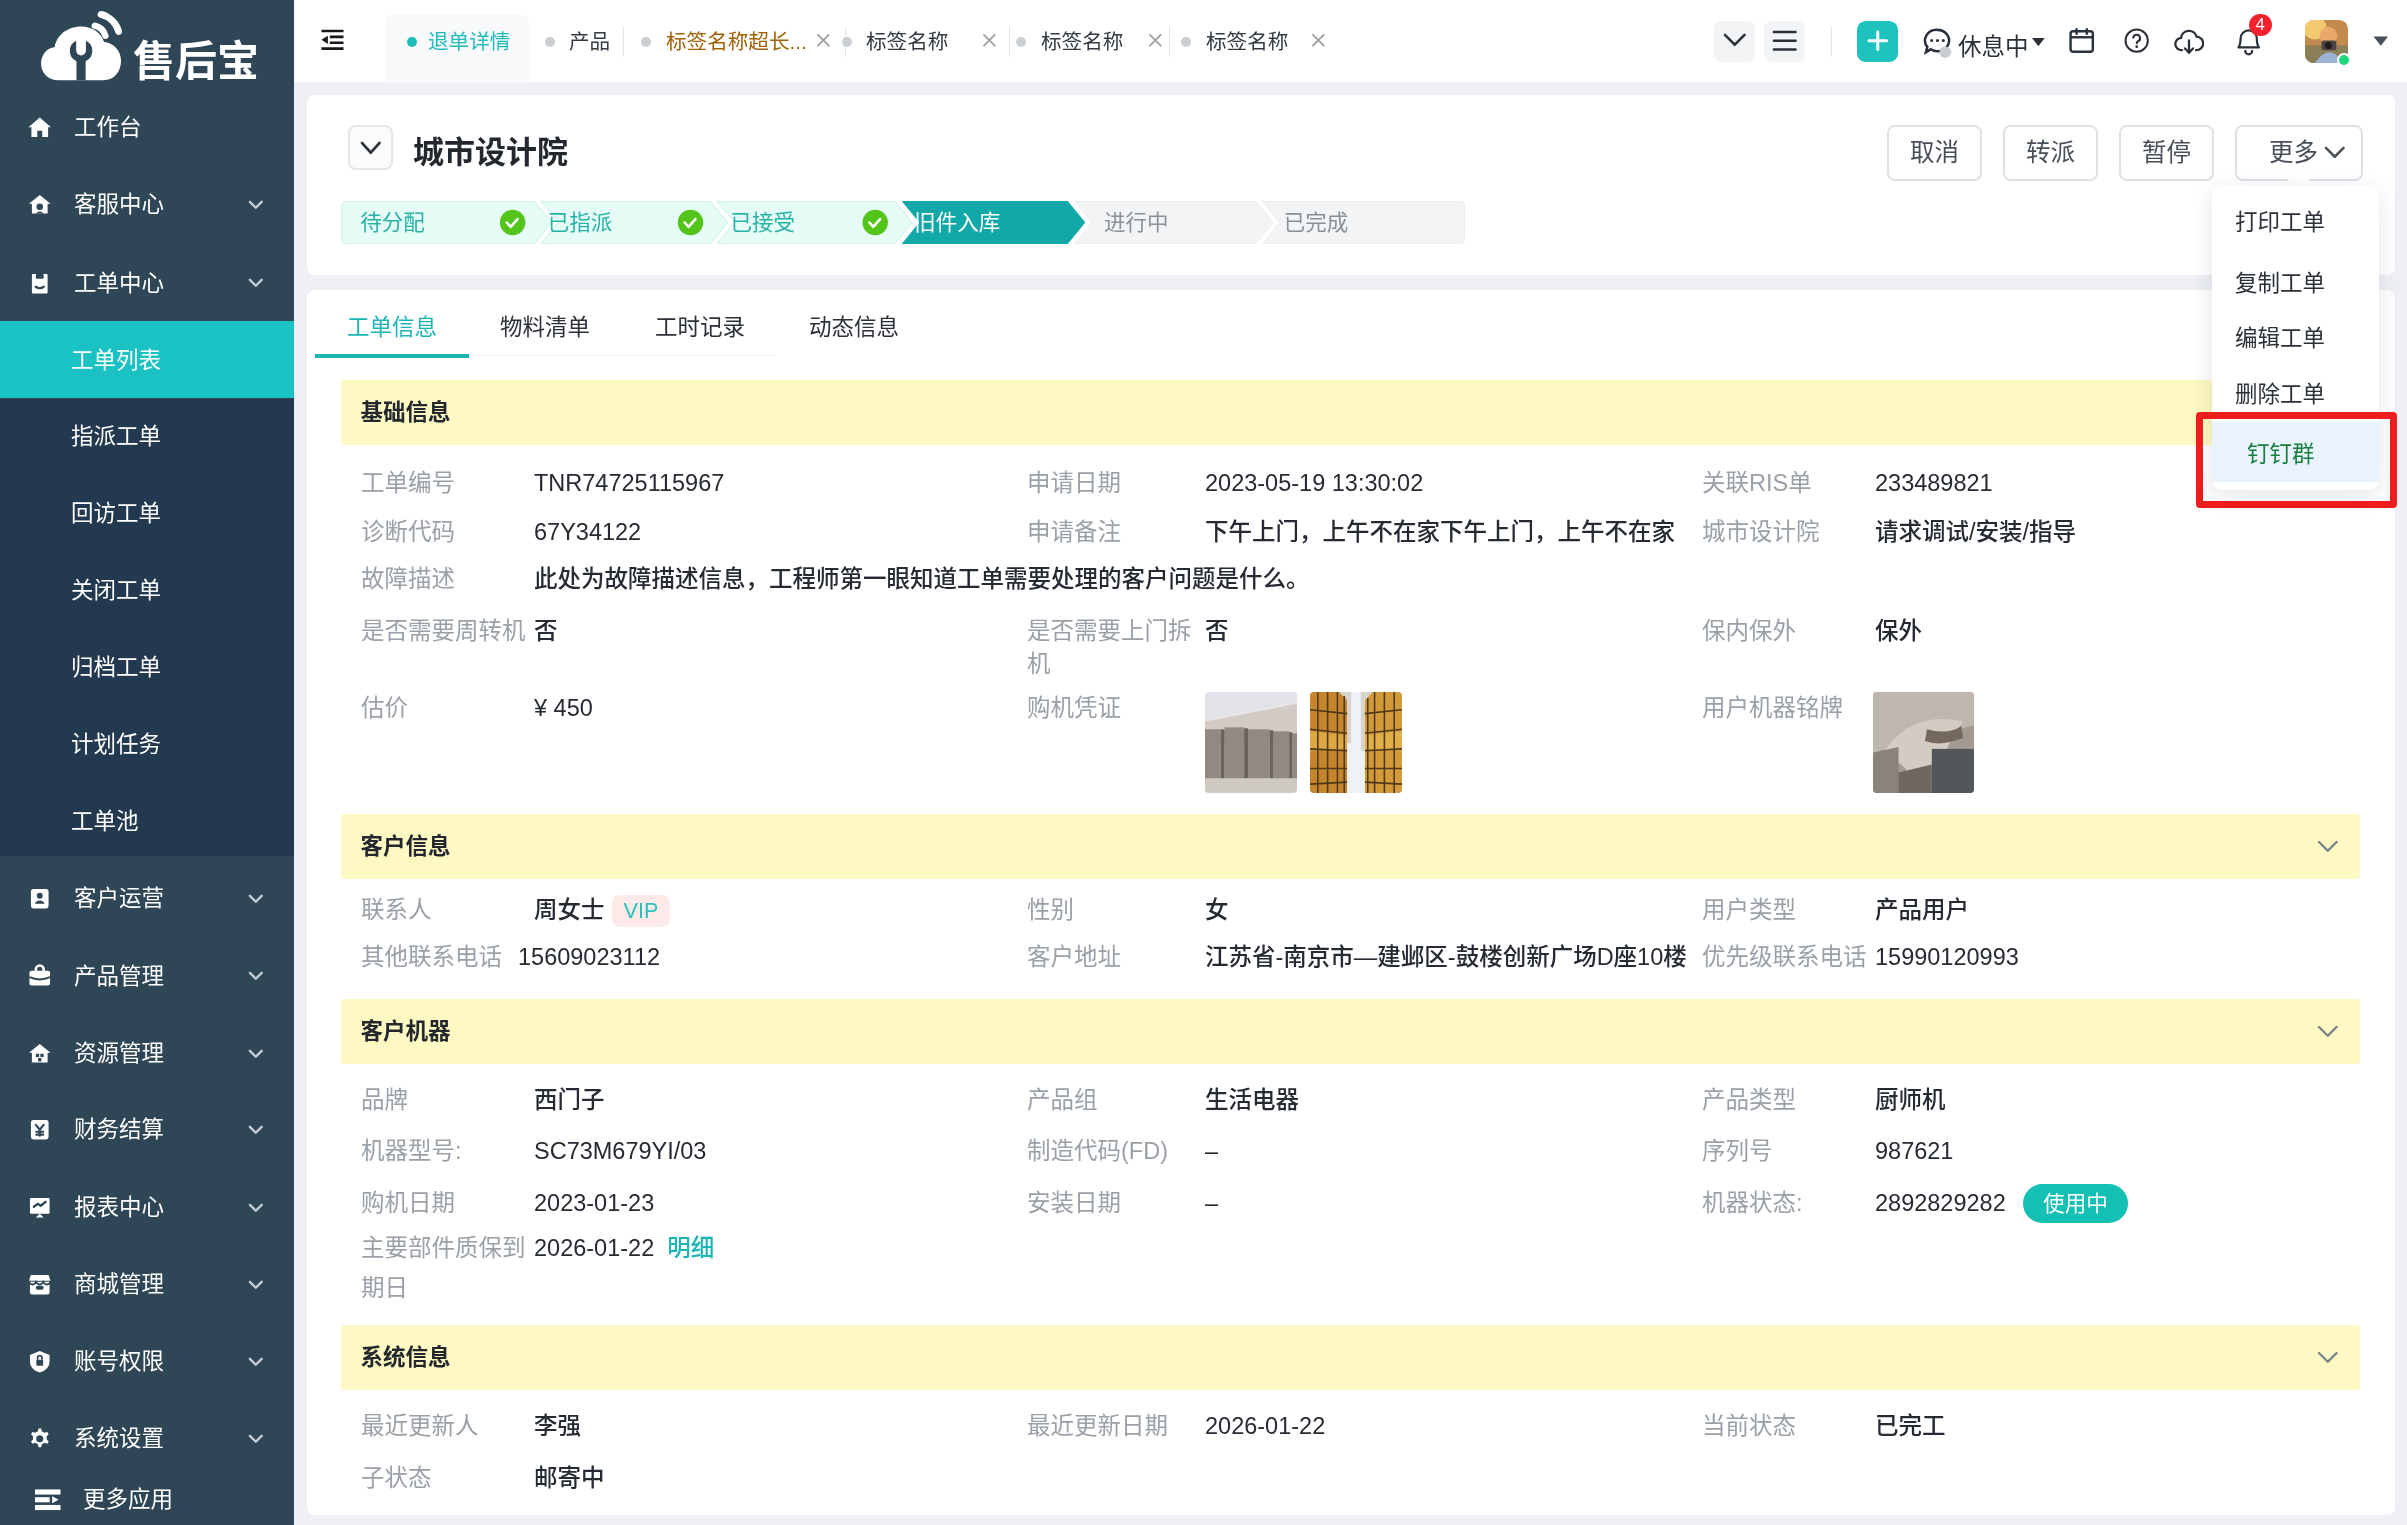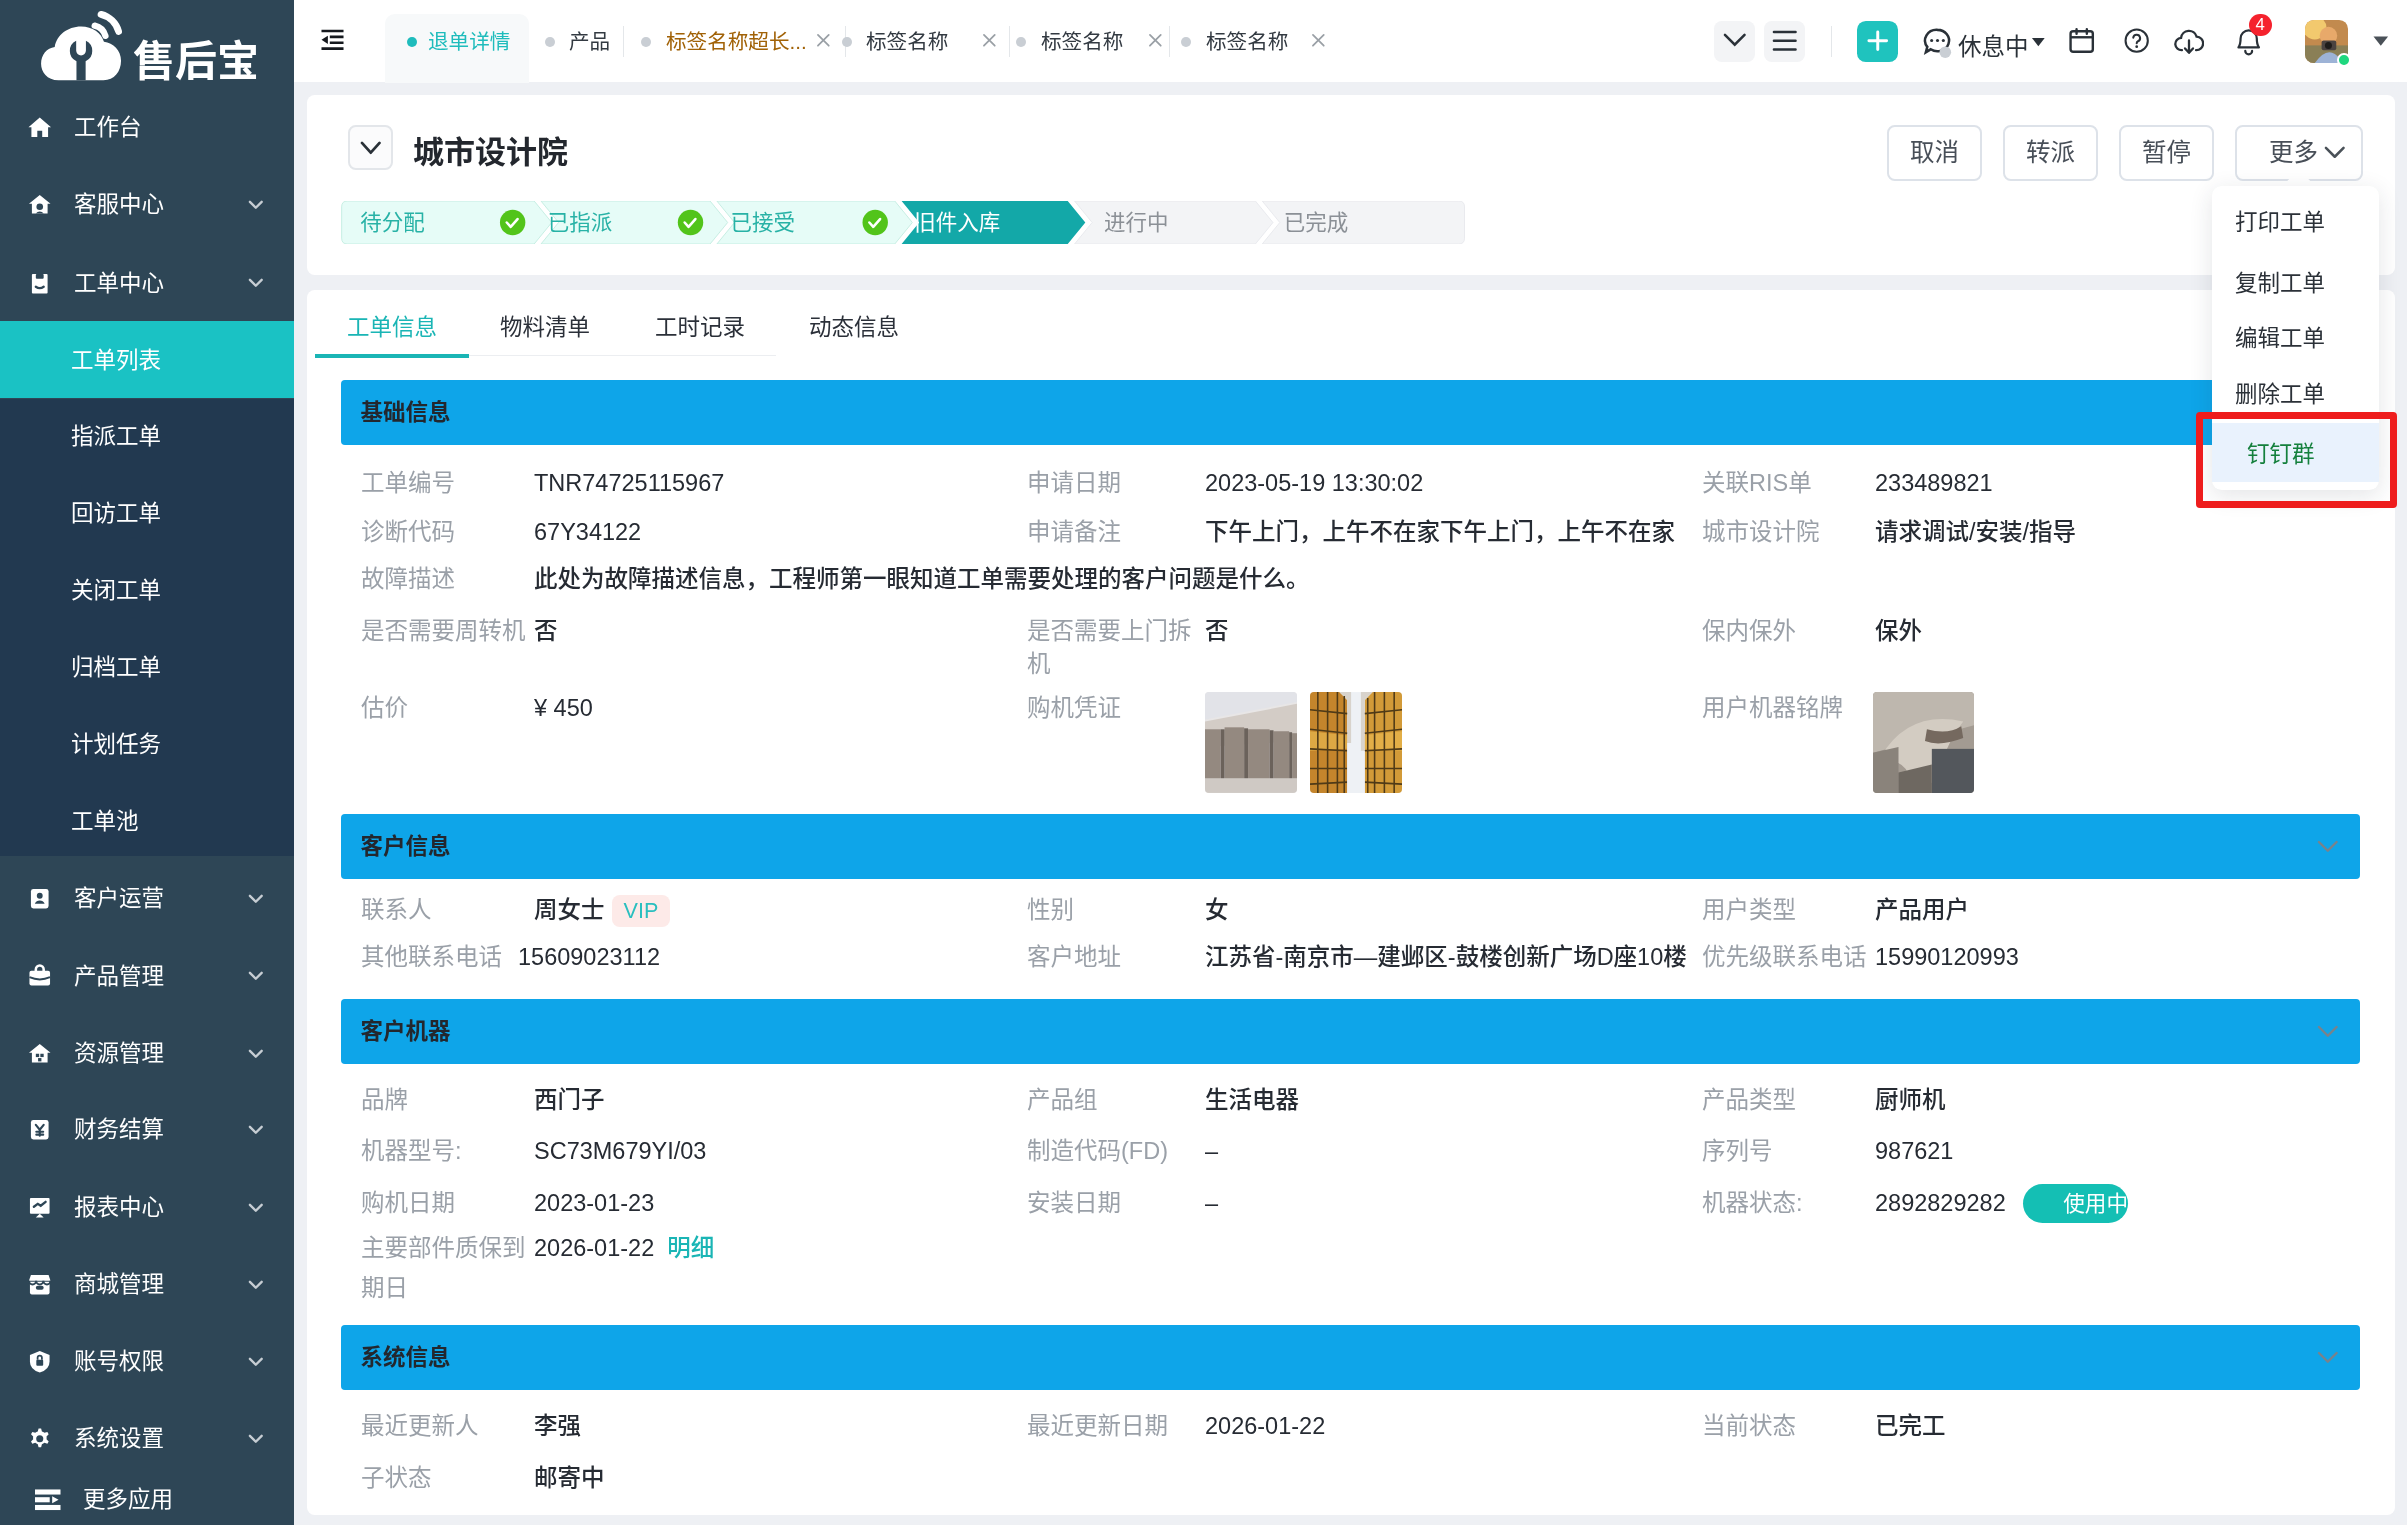--- a/index.html
+++ b/index.html
@@ -15,29 +15,29 @@
 #topbar { position:absolute; left:294px; top:0; width:2113px; height:82px; background:#fff; }
 .tdot { position:absolute; width:9.8px; height:9.8px; border-radius:50%; top:37px; }
 .ttxt { position:absolute; top:30px; font-size:20.6px; height:23.5px; line-height:23.5px; }
 .tsep { position:absolute; top:25.5px; width:1px; height:31px; background:#e4e7ea; }
 .icbtn { position:absolute; top:20.6px; width:41px; height:41px; background:#f3f4f6; border-radius:7.8px; }
 #hcard { position:absolute; left:307px; top:95px; width:2088px; height:180px; background:#fff; border-radius:7.8px; }
 #ccard { position:absolute; left:307px; top:290px; width:2088px; height:1225px; background:#fff; border-radius:7.8px; }
 .btn { position:absolute; top:125px; height:56px; text-align:center; border:2px solid #dde2e9; border-radius:7.8px; font-size:24.5px; color:#484f58; background:#fff; line-height:52px; }
 #collapsebtn { position:absolute; left:348px; top:125px; width:45px; height:45px; border:2px solid #e3e6ea; border-radius:7.8px; background:#fbfbfc; }
 #htitle { position:absolute; left:413px; top:127px; font-size:31px; font-weight:600; color:#23272e; }
-.secbar { position:absolute; left:341px; width:2019px; height:65px; background:#0ea5e9; border-radius:3.9px; }
+.secbar { position:absolute; left:341px; width:2019px; height:65px; background:#fef9c3; border-radius:3.9px; }
 .secbar b { position:absolute; left:19.6px; top:0; height:65px; line-height:65px; font-size:22.5px; font-weight:600; color:#23272e; }
 .lab { position:absolute; font-size:23.5px; color:#9aa0a8; height:29px; line-height:29px; }
 .val { position:absolute; font-size:23.5px; color:#262b33; font-weight:500; height:29px; line-height:29px; }
 .ctab { position:absolute; top:313px; font-size:22.5px; color:#2b3039; height:29px; line-height:29px; }
 #inkbar { position:absolute; left:315px; top:354px; width:154px; height:3.9px; background:#1ab5b5; }
 #tabline { position:absolute; left:315px; top:355px; width:461px; height:1px; background:#eceef1; }
 #vip { position:absolute; left:612px; top:895px; width:58px; height:32px; background:#fdeae8; border-radius:7.8px; color:#2abfbf; font-size:21.6px; text-align:center; line-height:32px; }
-#usepill { position:absolute; left:2023px; top:1184px; width:105px; height:39px; background:#14bfb4; border-radius:19.6px; color:#fff; font-size:21.6px; text-align:right; line-height:39px; }
+#usepill { position:absolute; left:2023px; top:1184px; width:105px; height:39px; background:#14bfb4; border-radius:19.6px; color:#fff; font-size:21.6px; text-align:center; line-height:39px; }
 .link { color:#1ab5b5; }
 #ddown { position:absolute; left:2212px; top:186px; width:167px; height:304px; background:#fff; border-radius:9.8px; box-shadow:0 5.9px 23.5px rgba(31,45,61,.12); }
 #ddarrow { position:absolute; left:2288px; top:174px; width:21.6px; height:21.6px; background:#fff; transform:rotate(45deg); border-radius:2.9px; }
 .dditem { position:absolute; left:2235px; font-size:22.5px; color:#2b3138; height:29px; line-height:29px; }
 #ddhl { position:absolute; left:2212px; top:423px; width:167px; height:59px; background:#e9f2fd; }
 #redbox { position:absolute; left:2196px; top:412px; width:201px; height:96px; border:7.8px solid #ee1d1d; border-radius:3.9px; }
 .ph { position:absolute; border-radius:3.9px; overflow:hidden; }
 </style>
 </head>
 <body>

